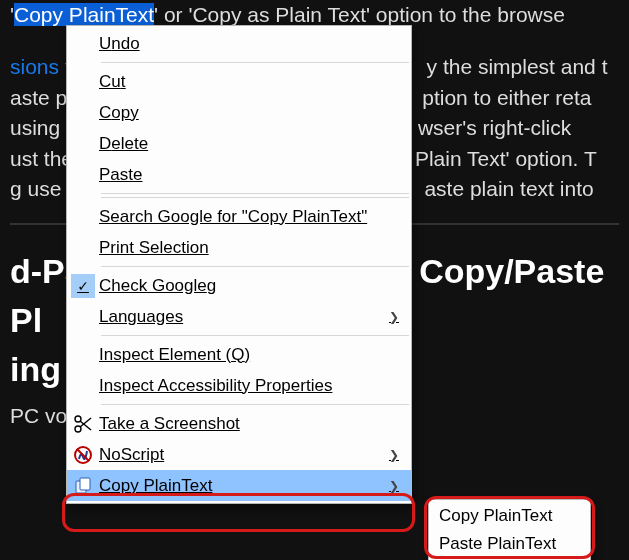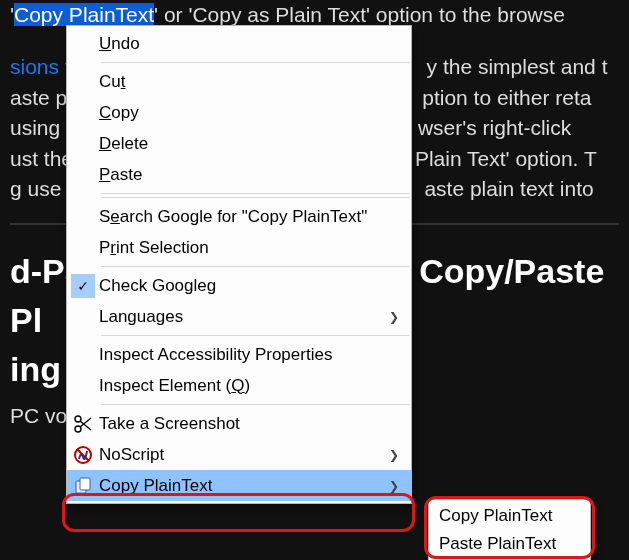--- a/index.html
+++ b/index.html
@@ -49,20 +49,21 @@
     color: #000;
     padding: 2px 0;
   }
   .mi {
     display: flex;
     align-items: center;
     height: 31px;
     padding: 0 6px 0 0;
     cursor: default;
     position: relative;
+    text-decoration: underline;
   }
   .mi .gutter {
     width: 32px;
     display: flex;
     justify-content: center;
     align-items: center;
     flex-shrink: 0;
   }
   .mi .mi-label { flex: 1; white-space: nowrap; }
   .mi .arrow {
@@ -200,25 +201,25 @@
   <div class="mi">
     <span class="gutter"></span>
     <span class="mi-label">Languages</span>
     <span class="arrow">❯</span>
   </div>
 
   <hr class="sep">
 
   <div class="mi">
     <span class="gutter"></span>
+    <span class="mi-label"><span>Inspect Element (</span><span class="u">Q</span><span>)</span></span>
+  </div>
+  <div class="mi">
+    <span class="gutter"></span>
     <span class="mi-label">Inspect Accessibility Properties</span>
-  </div>
-  <div class="mi">
-    <span class="gutter"></span>
-    <span class="mi-label"><span>Inspect Element (</span><span class="u">Q</span><span>)</span></span>
   </div>
 
   <hr class="sep">
 
   <div class="mi">
     <span class="gutter">
       <svg class="ico" viewBox="0 0 20 20">
         <circle cx="5" cy="5" r="3" fill="none" stroke="#000" stroke-width="1.4"></circle>
         <circle cx="5" cy="15" r="3" fill="none" stroke="#000" stroke-width="1.4"></circle>
         <line x1="7" y1="7" x2="18" y2="16" stroke="#000" stroke-width="1.4"></line>

